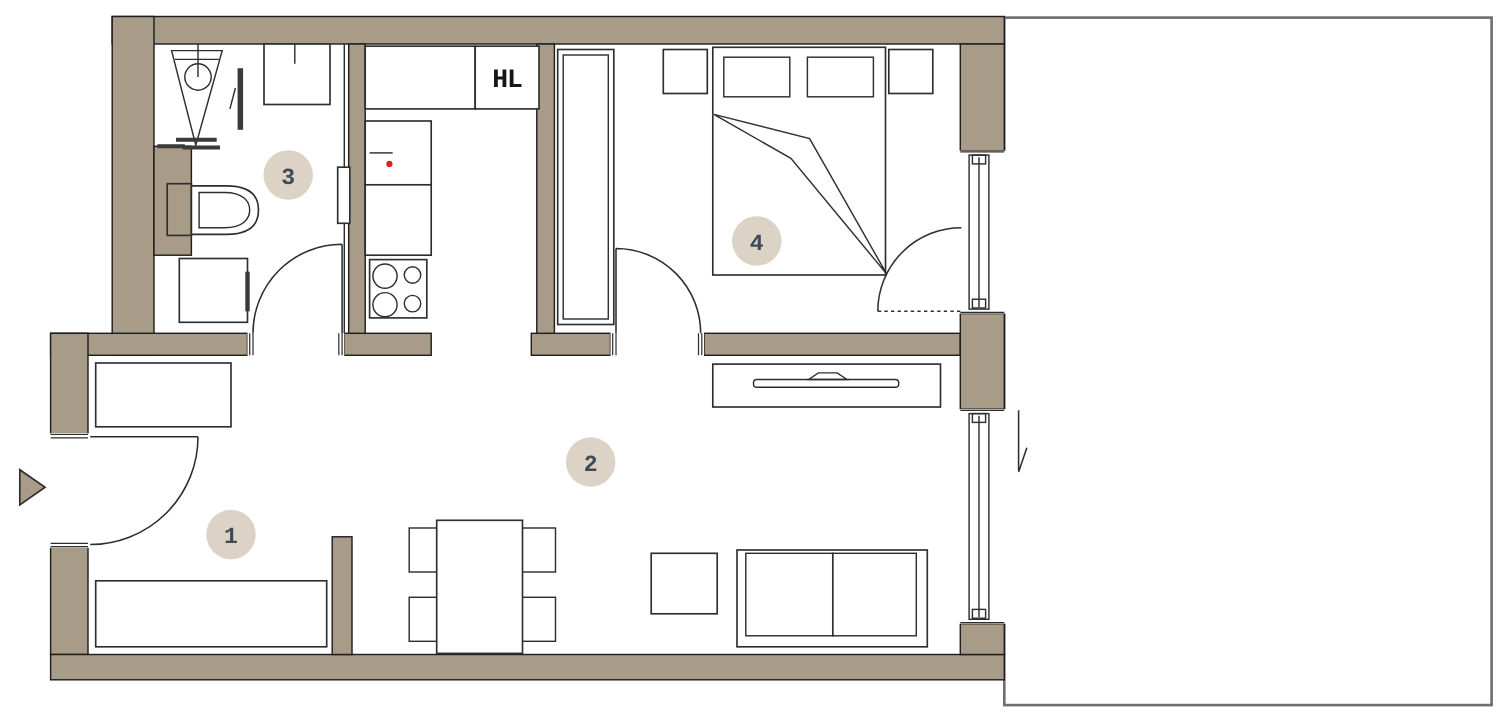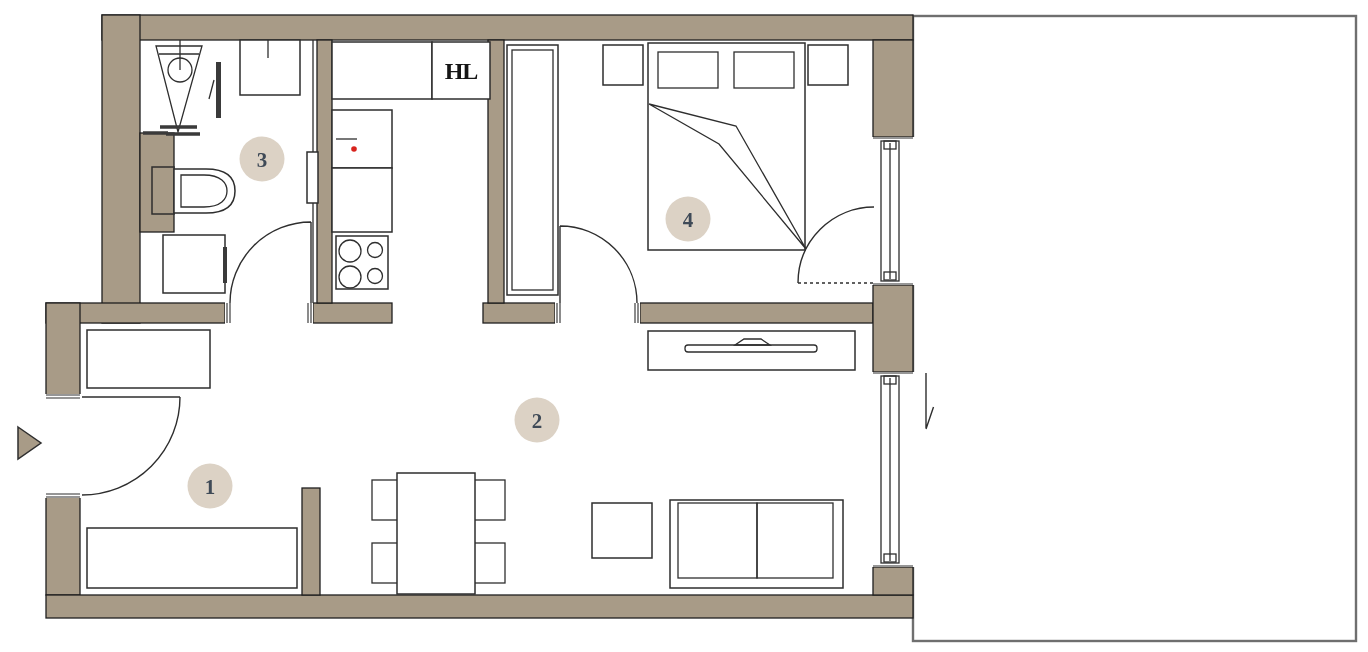--- a/index.html
+++ b/index.html
@@ -1,17 +1,17 @@
 <!DOCTYPE html>
 <html style="--bg: #ffffff; --wall: #a89b87; --wall-stroke: #1f1f1f; --line: #2e2e2e; --badge: #dcd2c5; --badge-text: #3f4a57; --accent-red: #d8231d; --balcony: #6f6f6f; --text: #161616;"><head>
 <meta charset="utf-8">
 <style>
   html,body{margin:0;padding:0;background:#fff;}
   .stage{position:relative;width:1368px;height:652px;background:var(--bg,#fff);overflow:hidden;
-         font-family:Liberation Serif, serif;}
+         font-family:Liberation Mono, monospace;}
   svg{display:block}
   .wall{fill:var(--wall,#a89b87);stroke:var(--wall-stroke,#1f1f1f);stroke-width:1.3;}
   .gap{fill:#fff;stroke:none;}
   .furn{fill:#fff;stroke:var(--line,#2e2e2e);stroke-width:1.5;}
   .thin{fill:none;stroke:var(--line,#2e2e2e);stroke-width:1.3;}
   .door{fill:none;stroke:var(--line,#2e2e2e);stroke-width:1.4;}
   .jamb{stroke:var(--line,#2e2e2e);stroke-width:1.1;}
   .dark{fill:#3a3a3a;stroke:none;}
   .badge{fill:var(--badge,#dcd2c5);stroke:none;}
   .badge-num{fill:var(--badge-text,#3f4a57);font-size:21px;font-weight:700;text-anchor:middle;}

